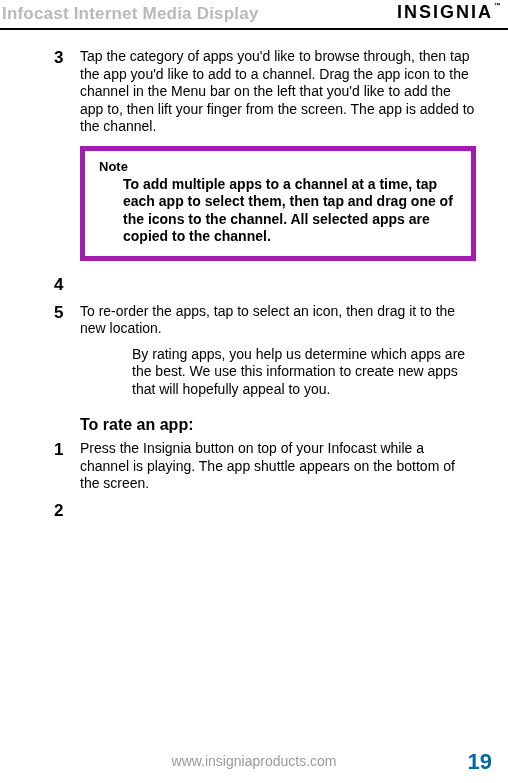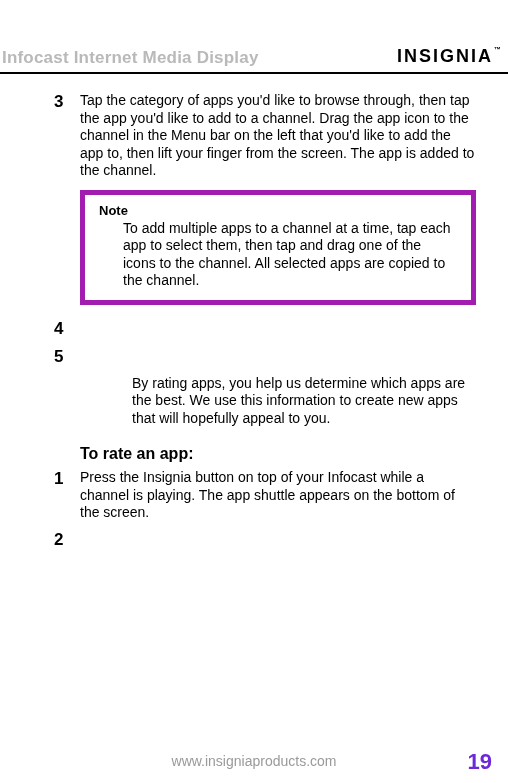--- a/index.html
+++ b/index.html
@@ -11,21 +11,20 @@
     color: #000;
     position: relative;
   }
   .header {
     padding: 4px 6px 0 2px;
     display: flex;
     justify-content: space-between;
     align-items: flex-start;
     border-bottom: 2px solid #000;
     height: 30px;
-    margin-top: 44px;
   }
   .header-title {
     color: #b9b9b9;
     font-size: 17px;
     font-weight: 600;
     letter-spacing: 0.2px;
   }
   .brand {
     font-family: "Arial Black", Arial, sans-serif;
     font-weight: 760;
@@ -64,21 +63,21 @@
   }
   .note-label {
     font-weight: 800;
     font-size: 13px;
     margin-bottom: 2px;
   }
   .note-body {
     font-size: 14px;
     line-height: 1.25;
     padding-left: 24px;
-    font-weight: 400;
+    font-weight: 700;
   }
   .h1 {
     font-size: 26px;
     font-weight: 800;
     margin: 16px 0 8px 0;
     padding-left: 0;
     letter-spacing: 0.2px;
   }
   .intro {
     font-size: 14px;
@@ -114,21 +113,21 @@
     text-align: center;
     font-size: 14px;
     color: #9a9a9a;
   }
   .pagenum {
     position: absolute;
     bottom: 8px;
     right: 16px;
     font-size: 22px;
     font-weight: 800;
-    color: #6d28d9;
+    color: #0369a1;
   }
   .outer { margin-left: -30px; }
 </style>
 </head>
 <body>
 
 <div class="header">
   <div class="header-title">Infocast Internet Media Display</div>
   <div class="brand">
     <span>INSIGNIA</span><sup>™</sup>
@@ -152,20 +151,21 @@
   <div class="step-row">
     <div class="numcol">
       <div class="num">4</div>
     </div>
   </div>
 
   <div class="step-row">
     <div class="numcol">
       <div class="num">5</div>
     </div>
+    <div class="step-text">To re-order the apps, tap to select an icon, then drag it to the new location.</div>
   </div>
 
 
   <div class="intro">By rating apps, you help us determine which apps are the best. We use this information to create new apps that will hopefully appeal to you.</div>
 
   <div class="h2">To rate an app:</div>
 
   <div class="step-row">
     <div class="numcol">
       <div class="num">1</div>

